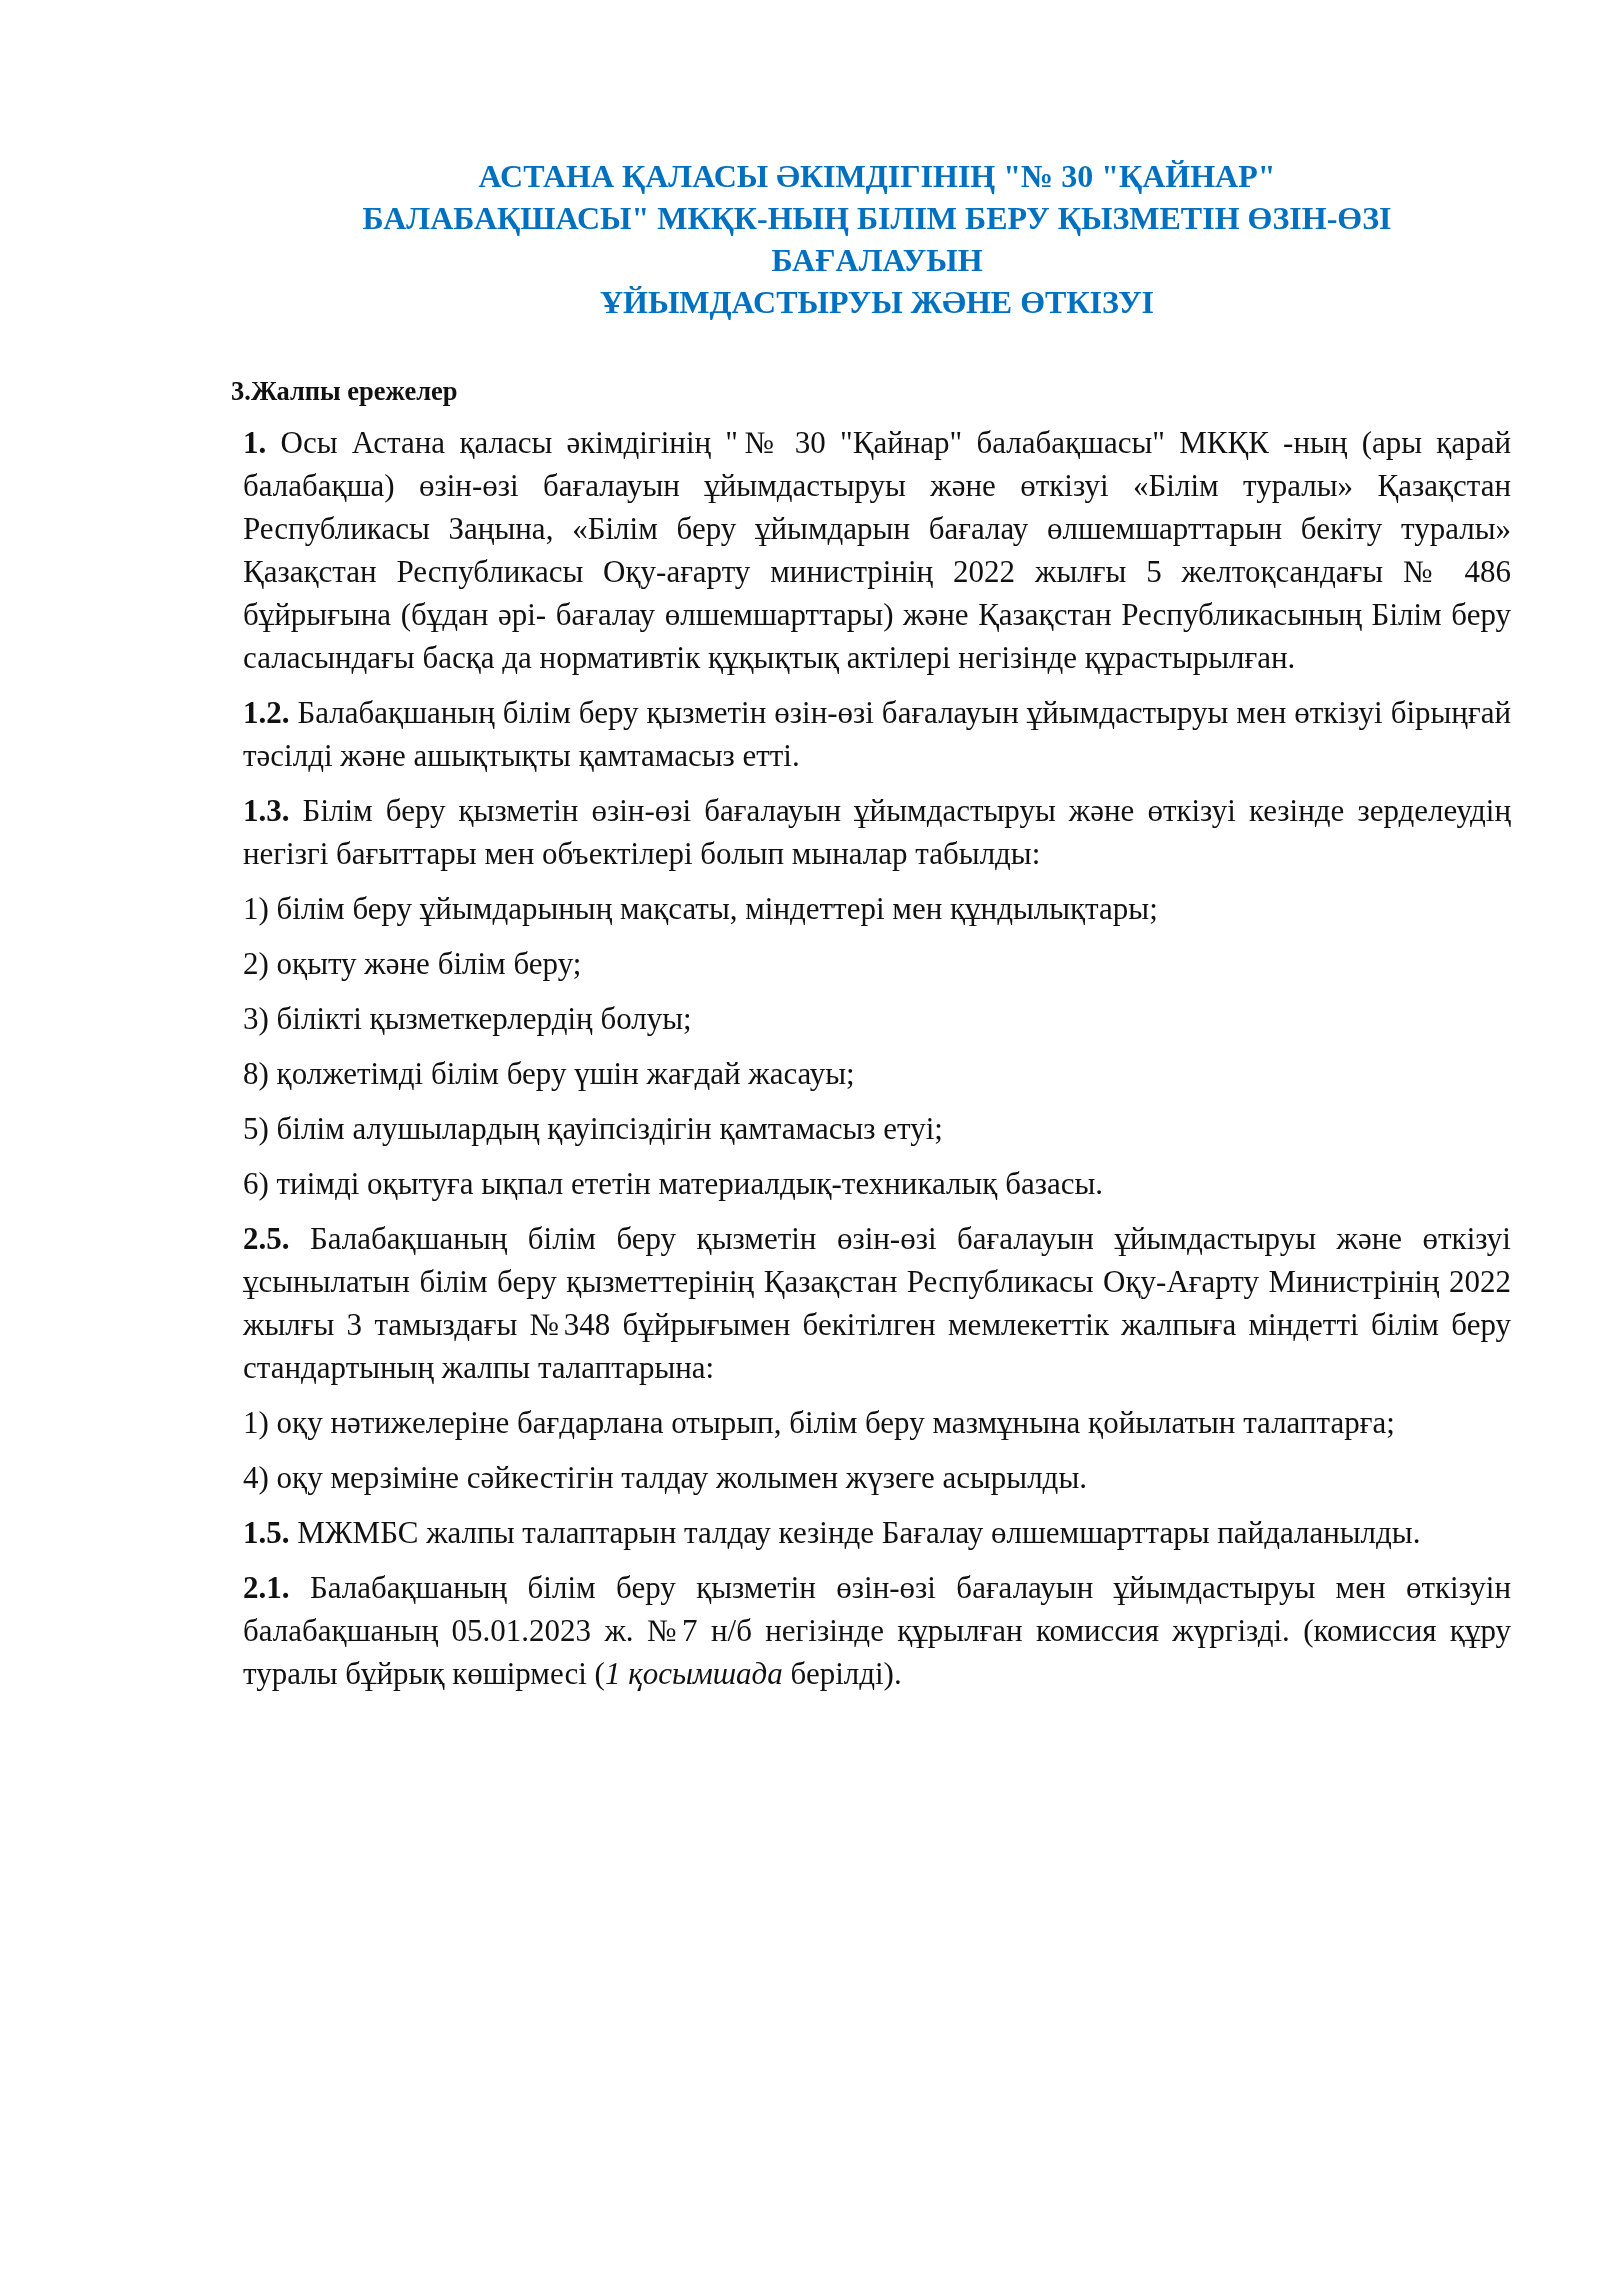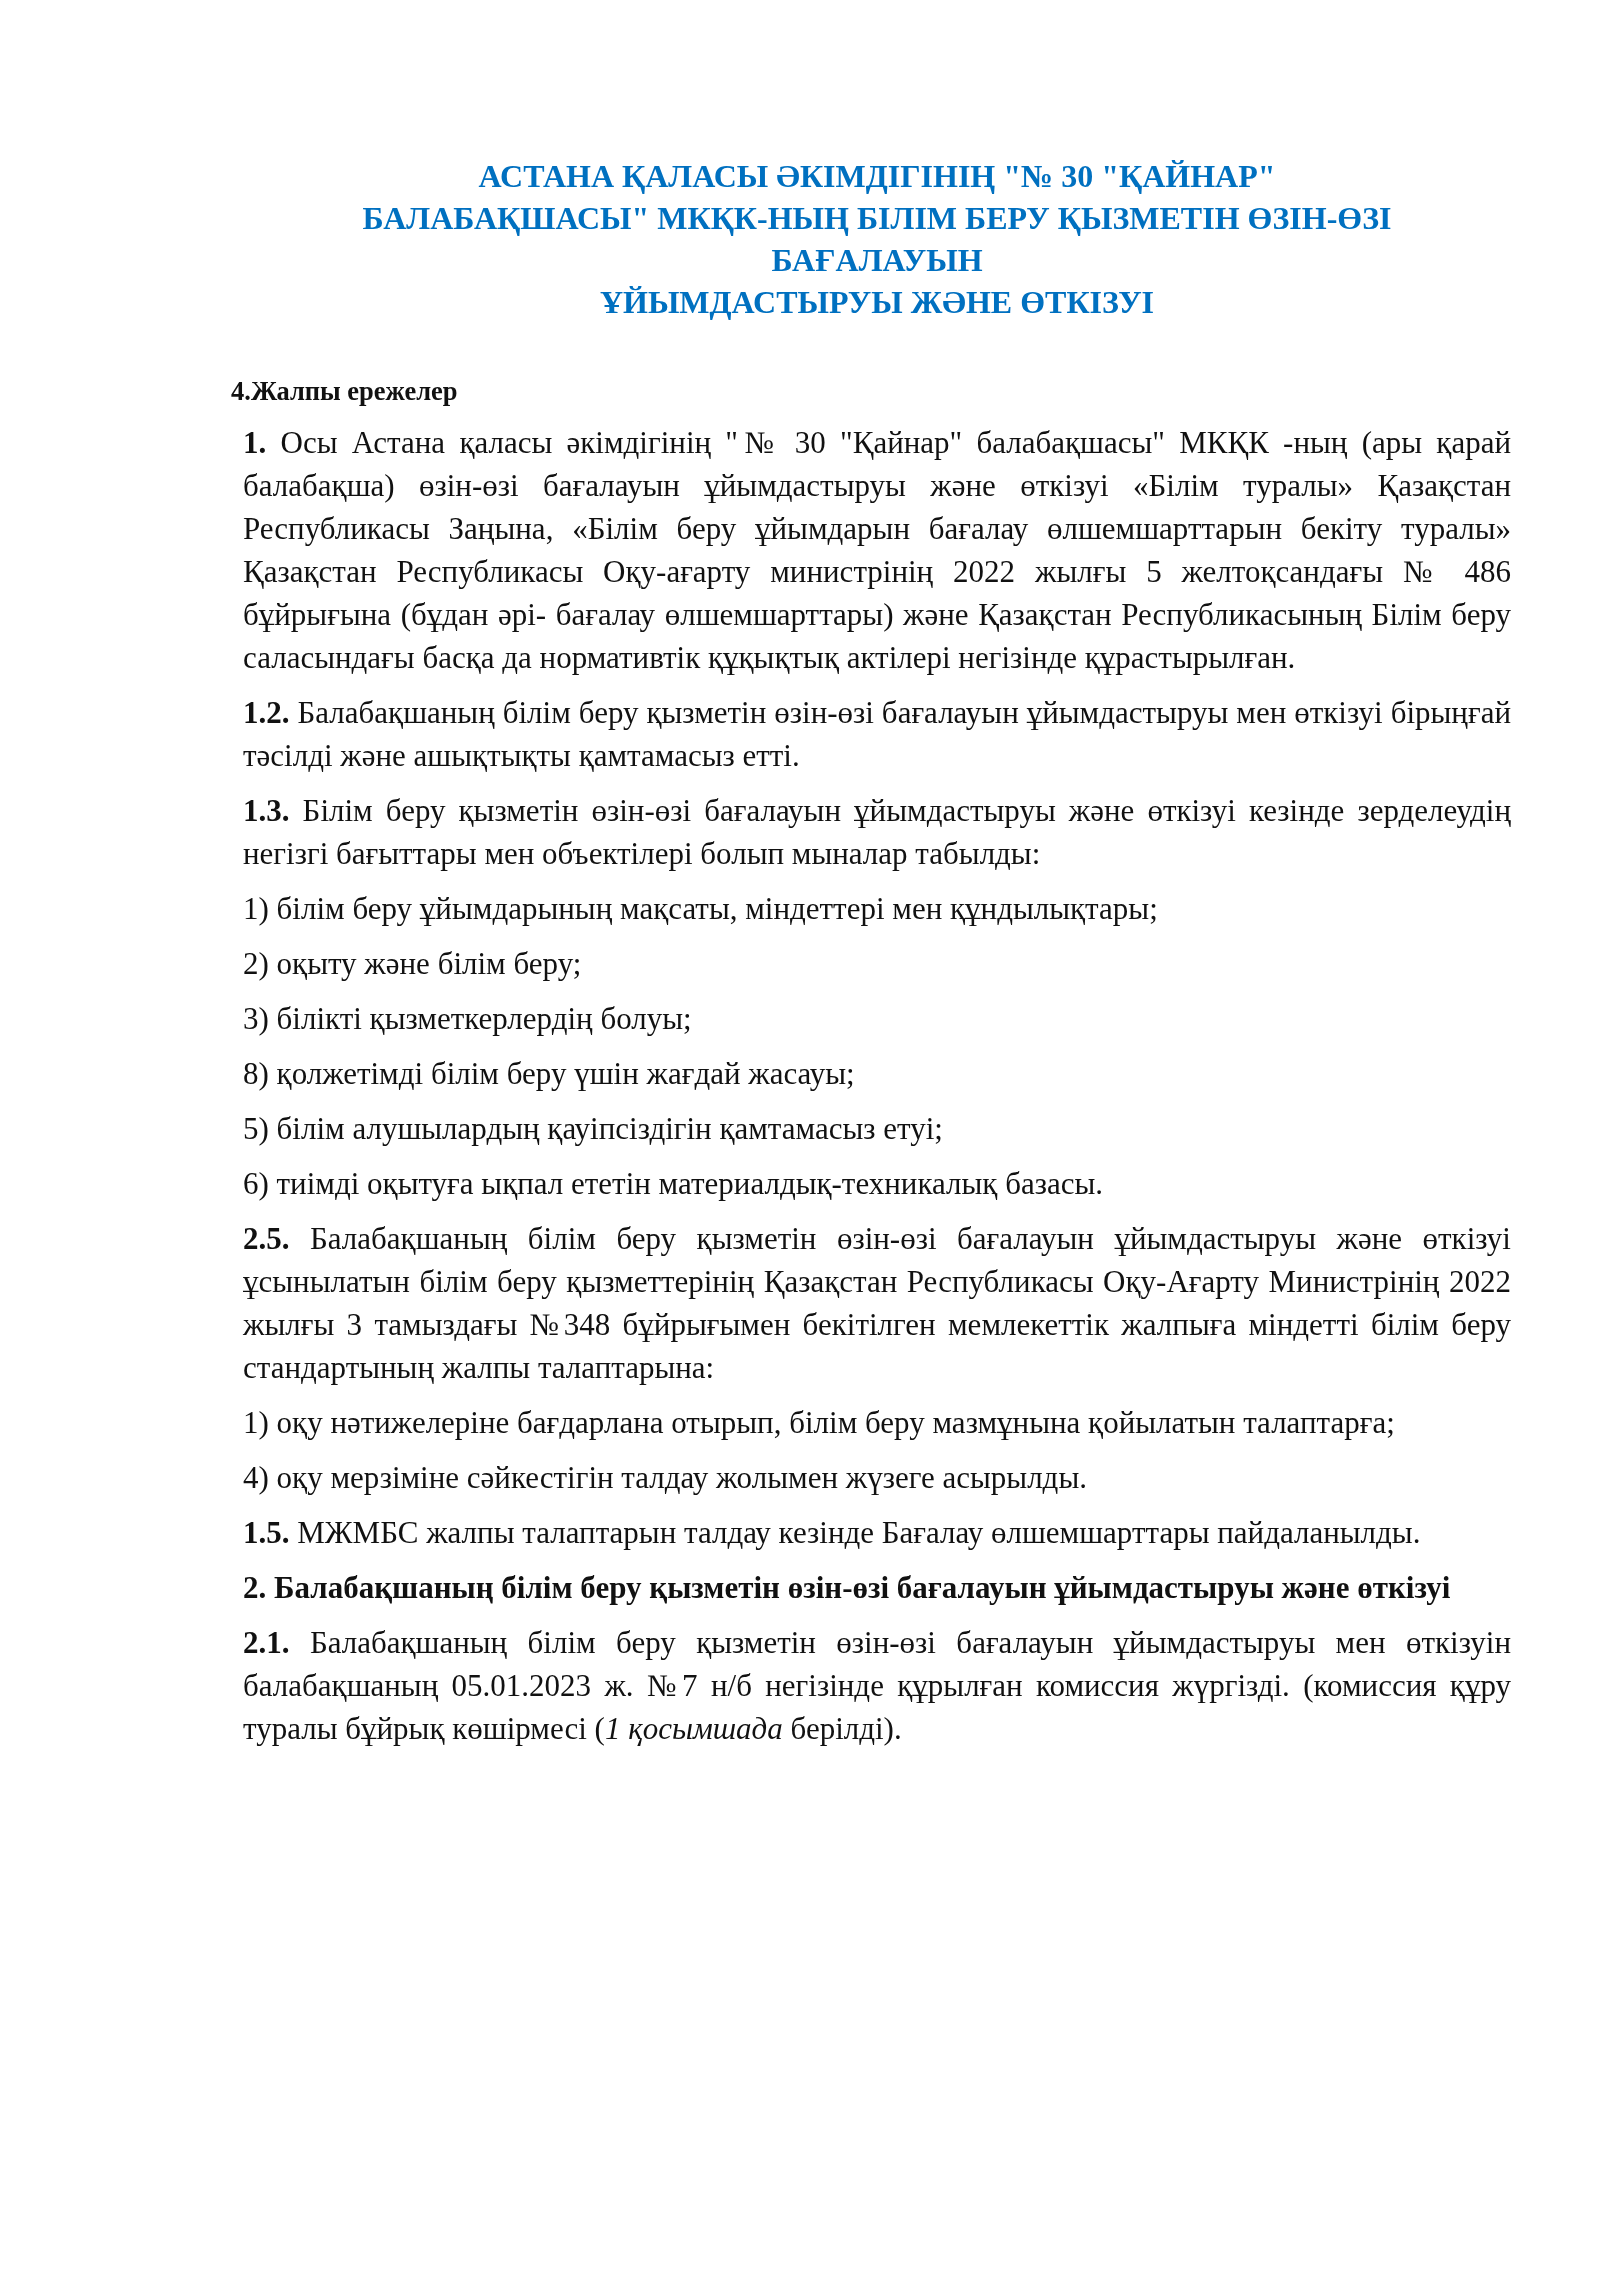--- a/index.html
+++ b/index.html
@@ -30,21 +30,21 @@
 
 <div class="page">
 
   <div class="title">
     <div>АСТАНА ҚАЛАСЫ ӘКІМДІГІНІҢ "№ 30 "ҚАЙНАР"</div>
     <div>БАЛАБАҚШАСЫ" МКҚК-НЫҢ БІЛІМ БЕРУ ҚЫЗМЕТІН ӨЗІН-ӨЗІ</div>
     <div>БАҒАЛАУЫН</div>
     <div>ҰЙЫМДАСТЫРУЫ ЖӘНЕ ӨТКІЗУІ</div>
   </div>
 
-  <p class="section-head-small">4.Жалпы ережелер</p>
+  <p class="section-head-small">3.Жалпы ережелер</p>
 
   <p class="p"><b>1.</b><span> Осы Астана қаласы әкімдігінің "№ 30 "Қайнар" балабақшасы" МКҚК -ның (ары қарай балабақша) өзін-өзі бағалауын ұйымдастыруы және өткізуі «Білім туралы» Қазақстан Республикасы Заңына,  «Білім беру ұйымдарын бағалау өлшемшарттарын бекіту туралы» Қазақстан Республикасы Оқу-ағарту министрінің 2022 жылғы 5 желтоқсандағы № 486  бұйрығына (бұдан  әрі- бағалау өлшемшарттары) және Қазақстан Республикасының Білім беру саласындағы басқа да нормативтік құқықтық актілері негізінде құрастырылған.</span></p>
 
   <p class="p"><b>1.2.</b><span> Балабақшаның  білім беру қызметін өзін-өзі бағалауын ұйымдастыруы мен өткізуі бірыңғай тәсілді және ашықтықты қамтамасыз етті.</span></p>
 
   <p class="p"><b>1.3.</b><span> Білім беру қызметін өзін-өзі бағалауын ұйымдастыруы және өткізуі кезінде зерделеудің негізгі бағыттары мен объектілері болып мыналар табылды:</span></p>
 
   <div>
     <p class="p">1) білім беру ұйымдарының мақсаты, міндеттері мен құндылықтары;</p>
     <p class="p">2) оқыту және білім беру;</p>
@@ -56,18 +56,17 @@
 
   <p class="p"><b>2.5.</b><span> Балабақшаның білім беру қызметін өзін-өзі бағалауын ұйымдастыруы және өткізуі ұсынылатын білім беру қызметтерінің Қазақстан Республикасы Оқу-Ағарту Министрінің 2022 жылғы 3 тамыздағы №348 бұйрығымен бекітілген мемлекеттік жалпыға міндетті білім беру стандартының жалпы талаптарына:</span></p>
 
   <div>
     <p class="p">1) оқу нәтижелеріне бағдарлана отырып, білім беру мазмұнына қойылатын талаптарға;</p>
     <p class="p">4) оқу мерзіміне сәйкестігін талдау жолымен жүзеге асырылды.</p>
   </div>
 
   <p class="p"><b>1.5.</b><span> МЖМБС жалпы талаптарын талдау кезінде Бағалау өлшемшарттары пайдаланылды.</span></p>
 
-  <p class="p bold-p">2. Балабақшаның  білім беру қызметін өзін-өзі бағалауын ұйымдастыруы және өткізуі</p>
 
   <p class="p"><b>2.1.</b><span> Балабақшаның  білім беру қызметін өзін-өзі бағалауын ұйымдастыруы мен өткізуін балабақшаның 05.01.2023 ж. №7 н/б негізінде құрылған комиссия жүргізді. (комиссия құру туралы бұйрық көшірмесі (</span><i>1 қосымшада</i><span> берілді).</span></p>
 
 </div>
 
 
 </body></html>

